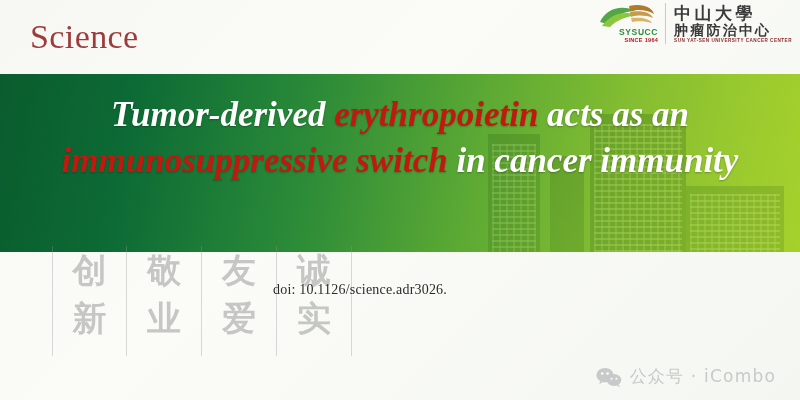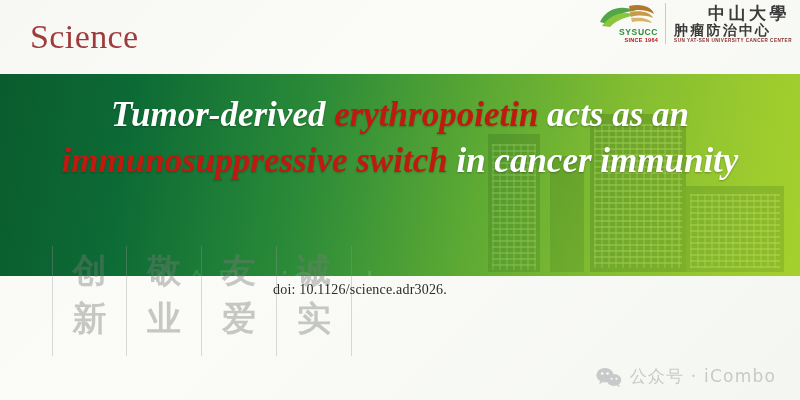--- a/index.html
+++ b/index.html
@@ -57,37 +57,37 @@
   }
 
   .logo-words {
     border-left:1px solid #c9c9c9;
     padding-left:8px;
     padding-top:1px;
   }
   .logo-cn-big {
     font-family:"DejaVu Sans", sans-serif;
     font-size:17px; font-weight:bold; color:#3a3a3a;
-    letter-spacing:3.5px; line-height:19px;margin-left:34px;
+    letter-spacing:3.5px; line-height:19px;
   }
   .logo-cn-sub {
     font-family:"DejaVu Sans", sans-serif;
     font-size:14px; font-weight:bold; color:#3a3a3a;
     letter-spacing:2.2px; line-height:14px;
   }
   .logo-en {
     font-family:"Liberation Sans", sans-serif;
     font-size:4.6px; font-weight:bold; color:#8a2b2b;
     letter-spacing:0.5px; line-height:7px;
   }
 
   
   .banner {
     position:absolute; left:0; top:74px;
-    width:800px; height:202px;
+    width:800px; height:178px;
     background:linear-gradient(100deg,
         #0a5c2e 0%, #0d6b35 17%, #2a8a38 38%,
         #5aa834 58%, #83bd31 76%, #9ccb2e 92%, #a6d12c 100%);
     overflow:hidden;
   }
 
   
   .bld-wrap {
     position:absolute; right:0; top:0; width:330px; height:198px;
     opacity:0.22; overflow:hidden;

